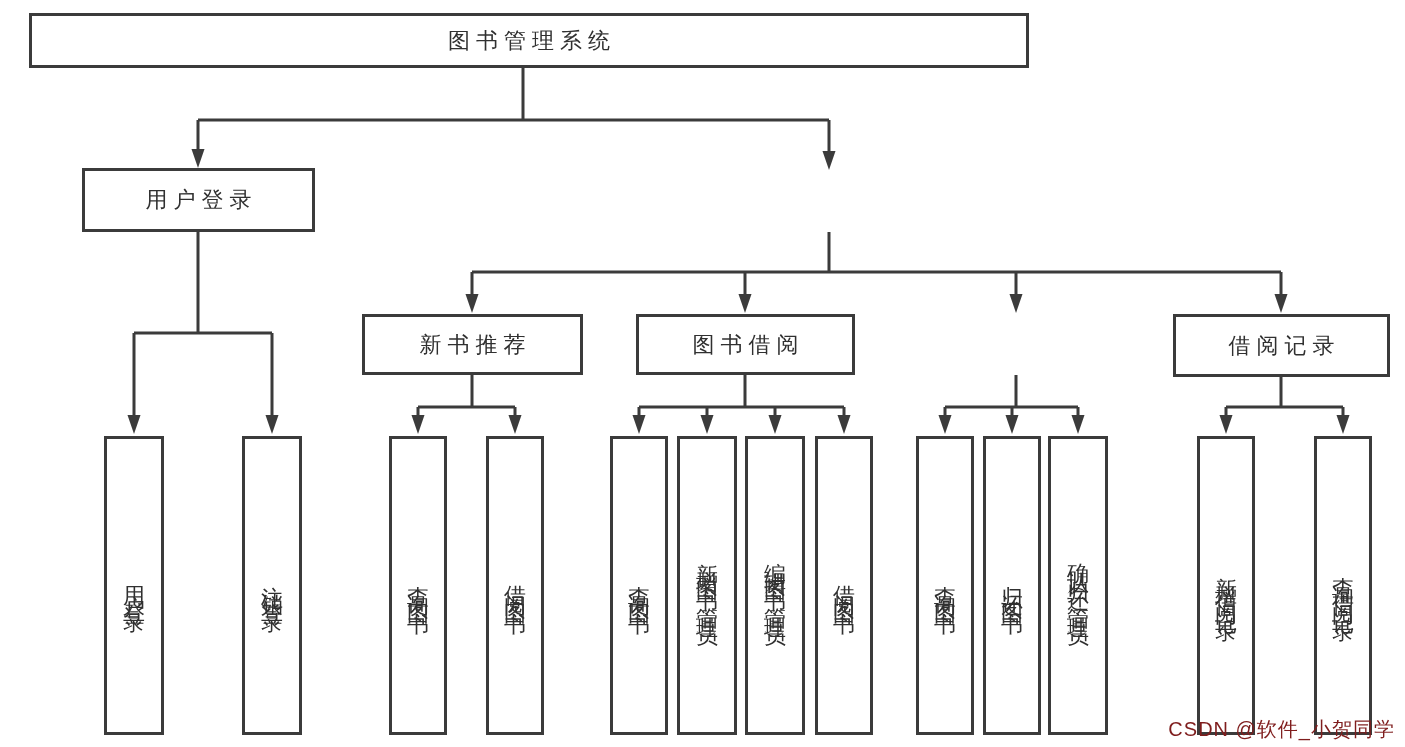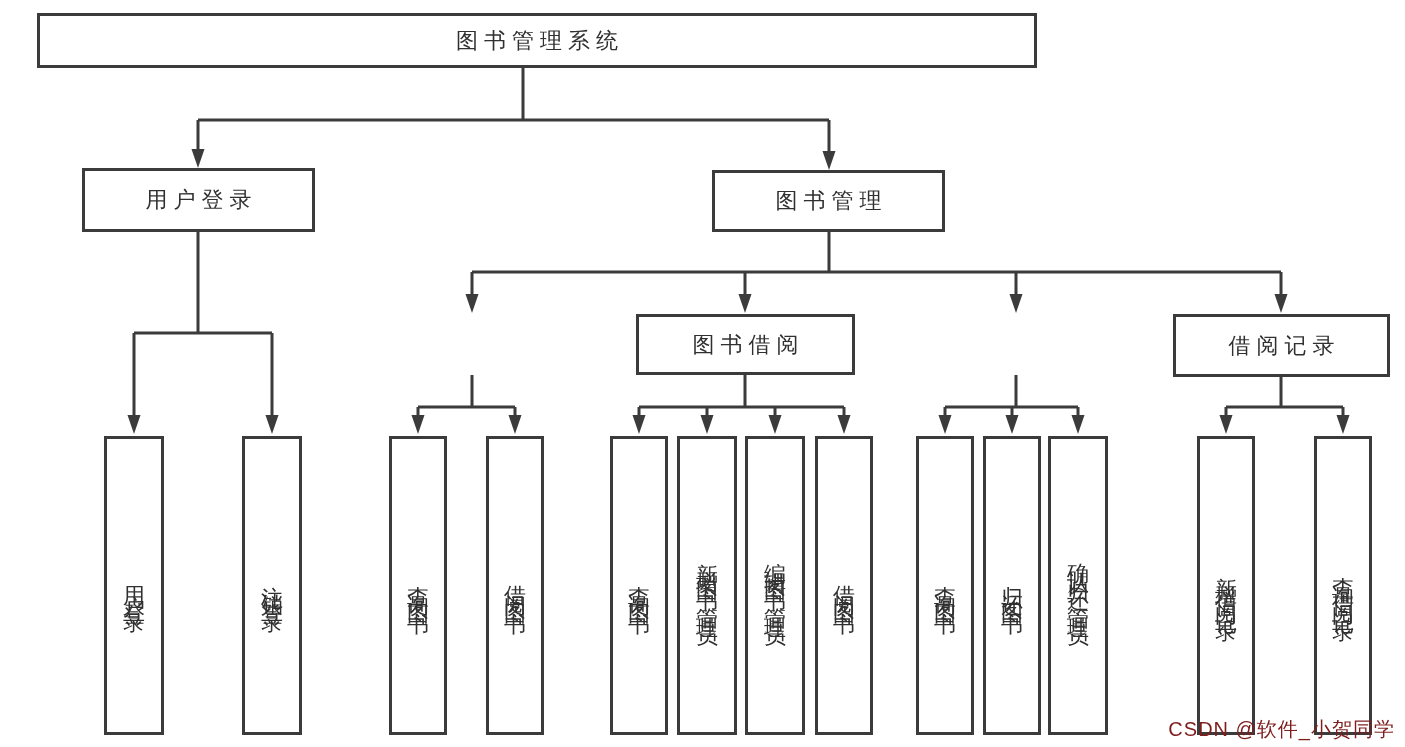--- a/index.html
+++ b/index.html
@@ -82,31 +82,31 @@
       <path d="M768.5 415 L781.5 415 L775 434 Z"></path>
       <path d="M837.5 415 L850.5 415 L844 434 Z"></path>
       <path d="M938.5 415 L951.5 415 L945 434 Z"></path>
       <path d="M1005.5 415 L1018.5 415 L1012 434 Z"></path>
       <path d="M1071.5 415 L1084.5 415 L1078 434 Z"></path>
       <path d="M1219.5 415 L1232.5 415 L1226 434 Z"></path>
       <path d="M1336.5 415 L1349.5 415 L1343 434 Z"></path>
     </g>
   </svg>
 
-  <div class="box h" style="left:37px; top:13px; width:1000px; height:55px;">
+  <div class="box h" style="left:29px; top:13px; width:1000px; height:55px;">
     <span>图书管理系统</span>
   </div>
 
   <div class="box h" style="left:82px; top:168px; width:233px; height:64px;">
     <span>用户登录</span>
   </div>
-  <div class="box h" style="left:712px; top:170px; width:233px; height:62px;">
-    <span>图书管理</span>
+
+  <div class="box h" style="left:362px; top:314px; width:221px; height:61px;">
+    <span>新书推荐</span>
   </div>
-
   <div class="box h" style="left:636px; top:314px; width:219px; height:61px;">
     <span>图书借阅</span>
   </div>
   <div class="box h" style="left:1173px; top:314px; width:217px; height:63px;">
     <span>借阅记录</span>
   </div>
 
   <div class="box v" style="left:104px; top:436px; width:60px; height:299px;">
     <span>用户登录</span>
   </div>

